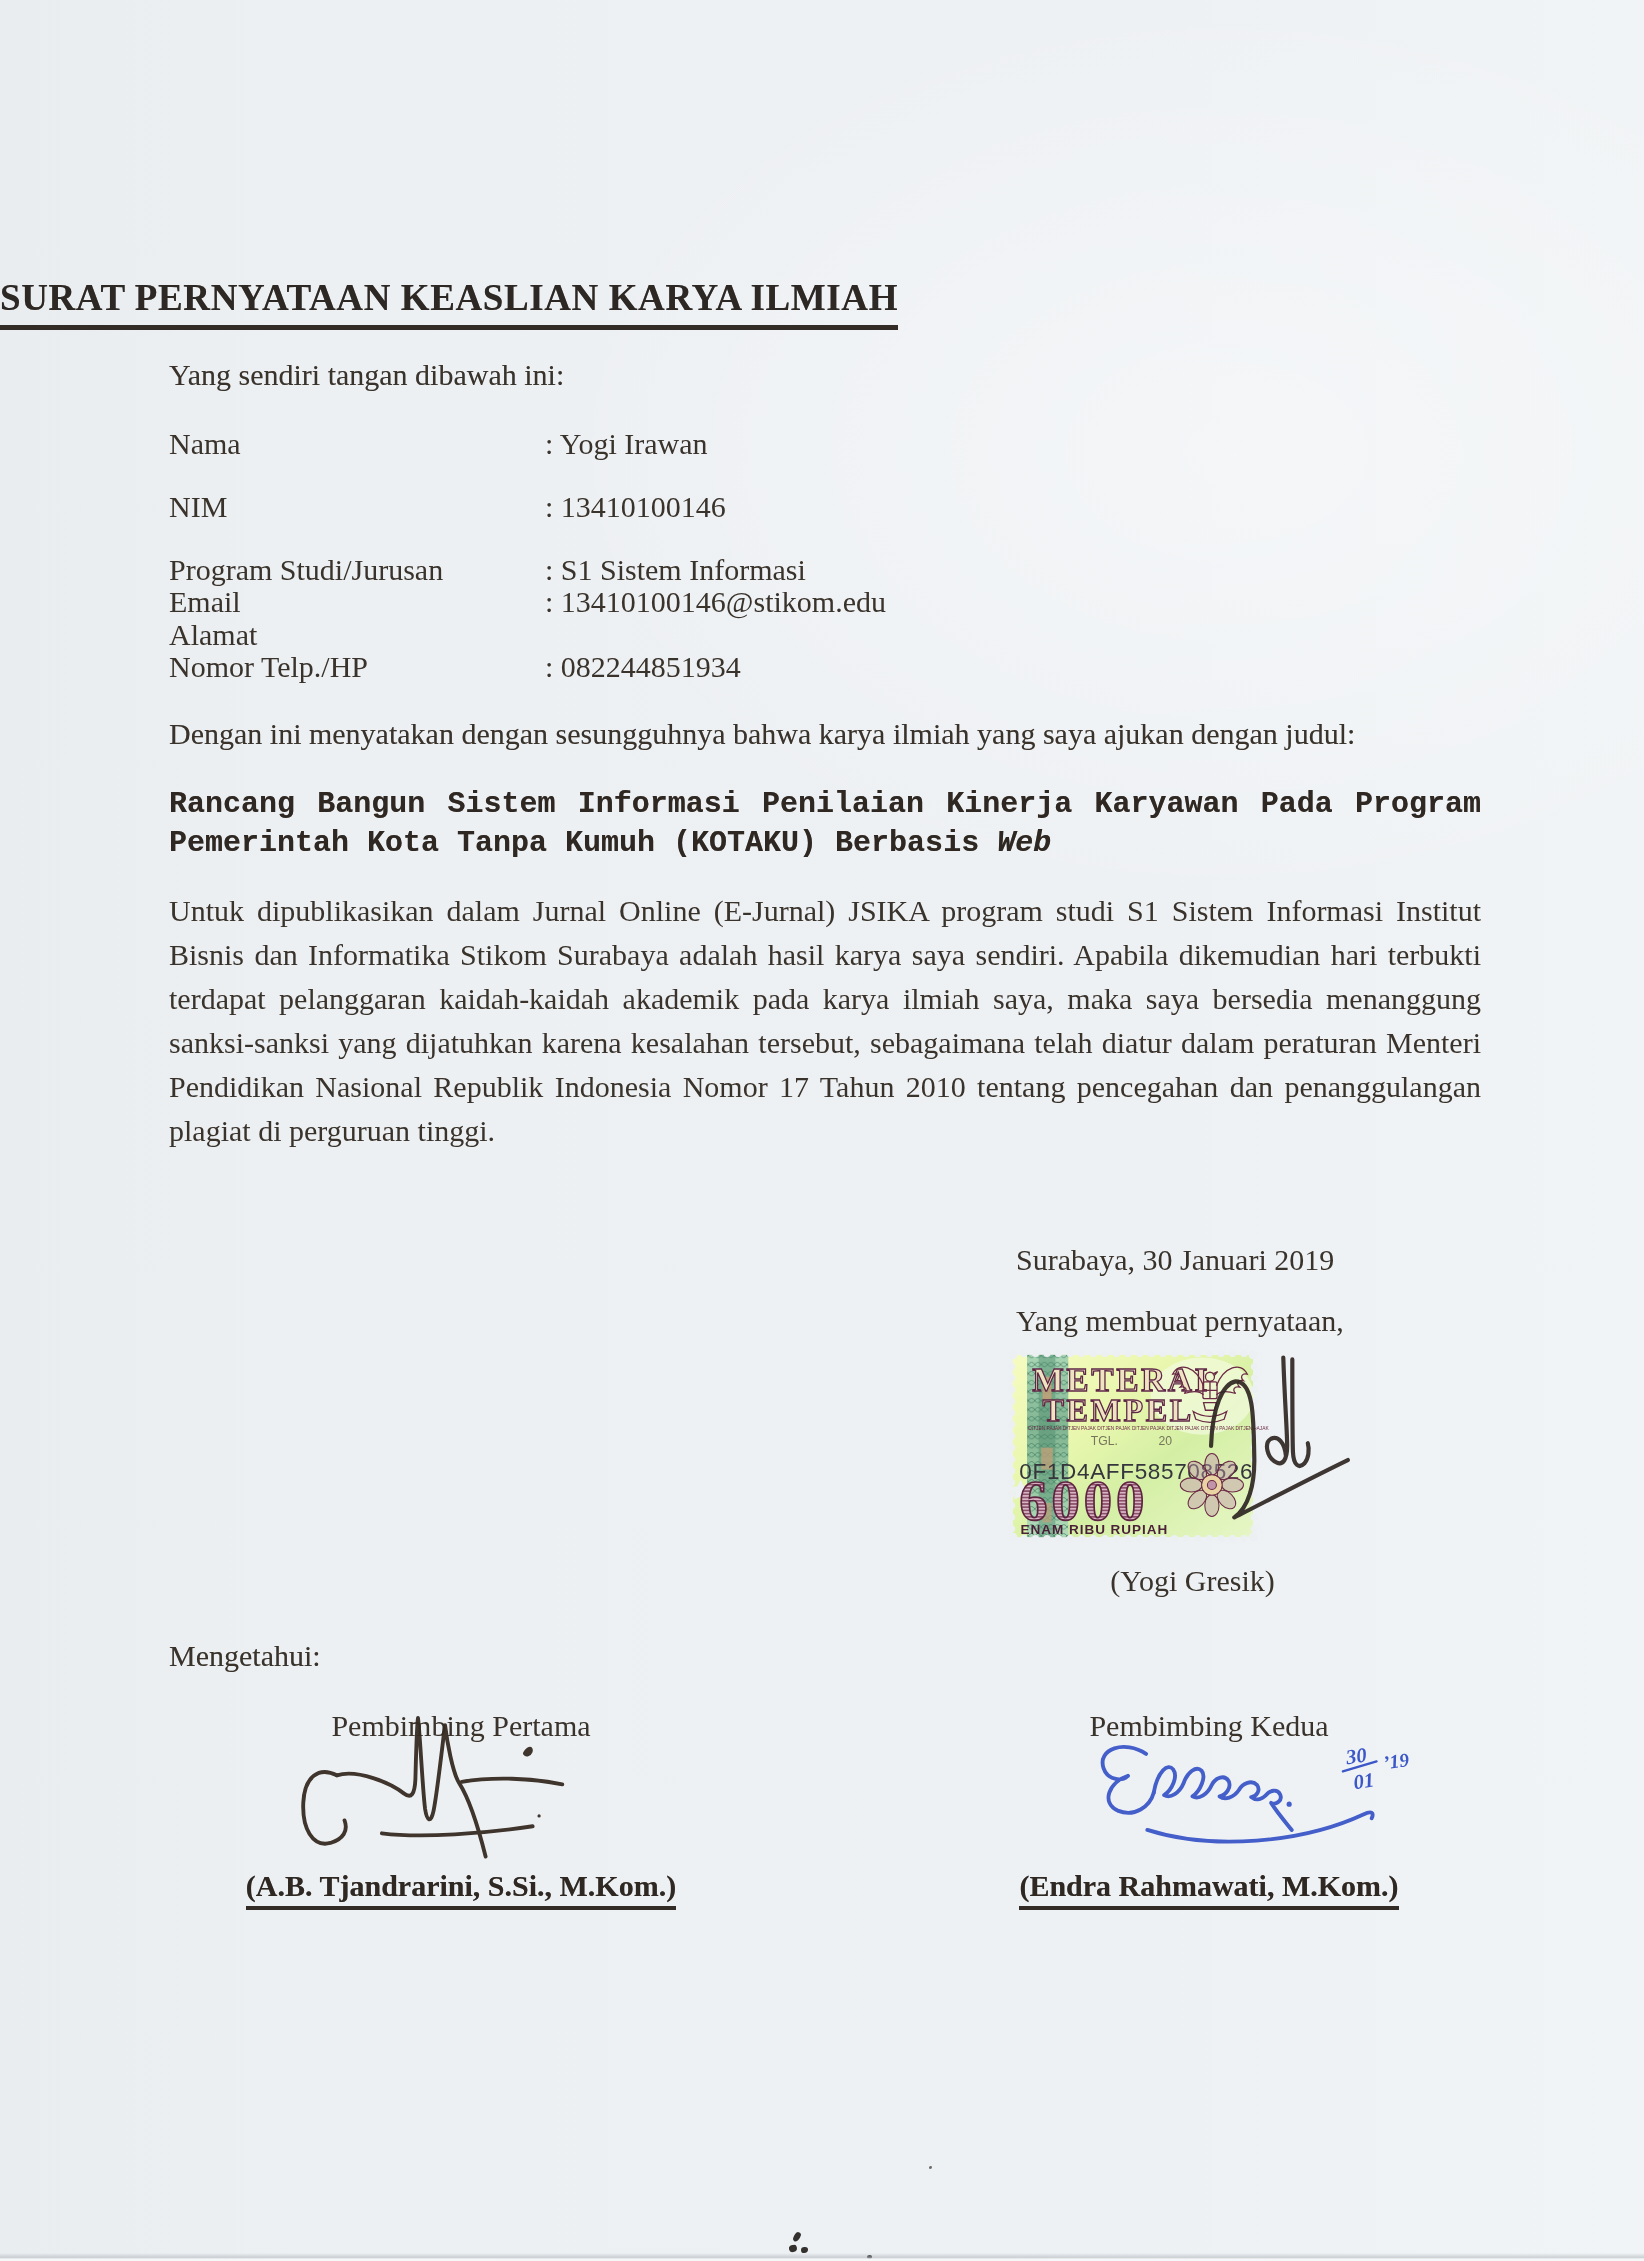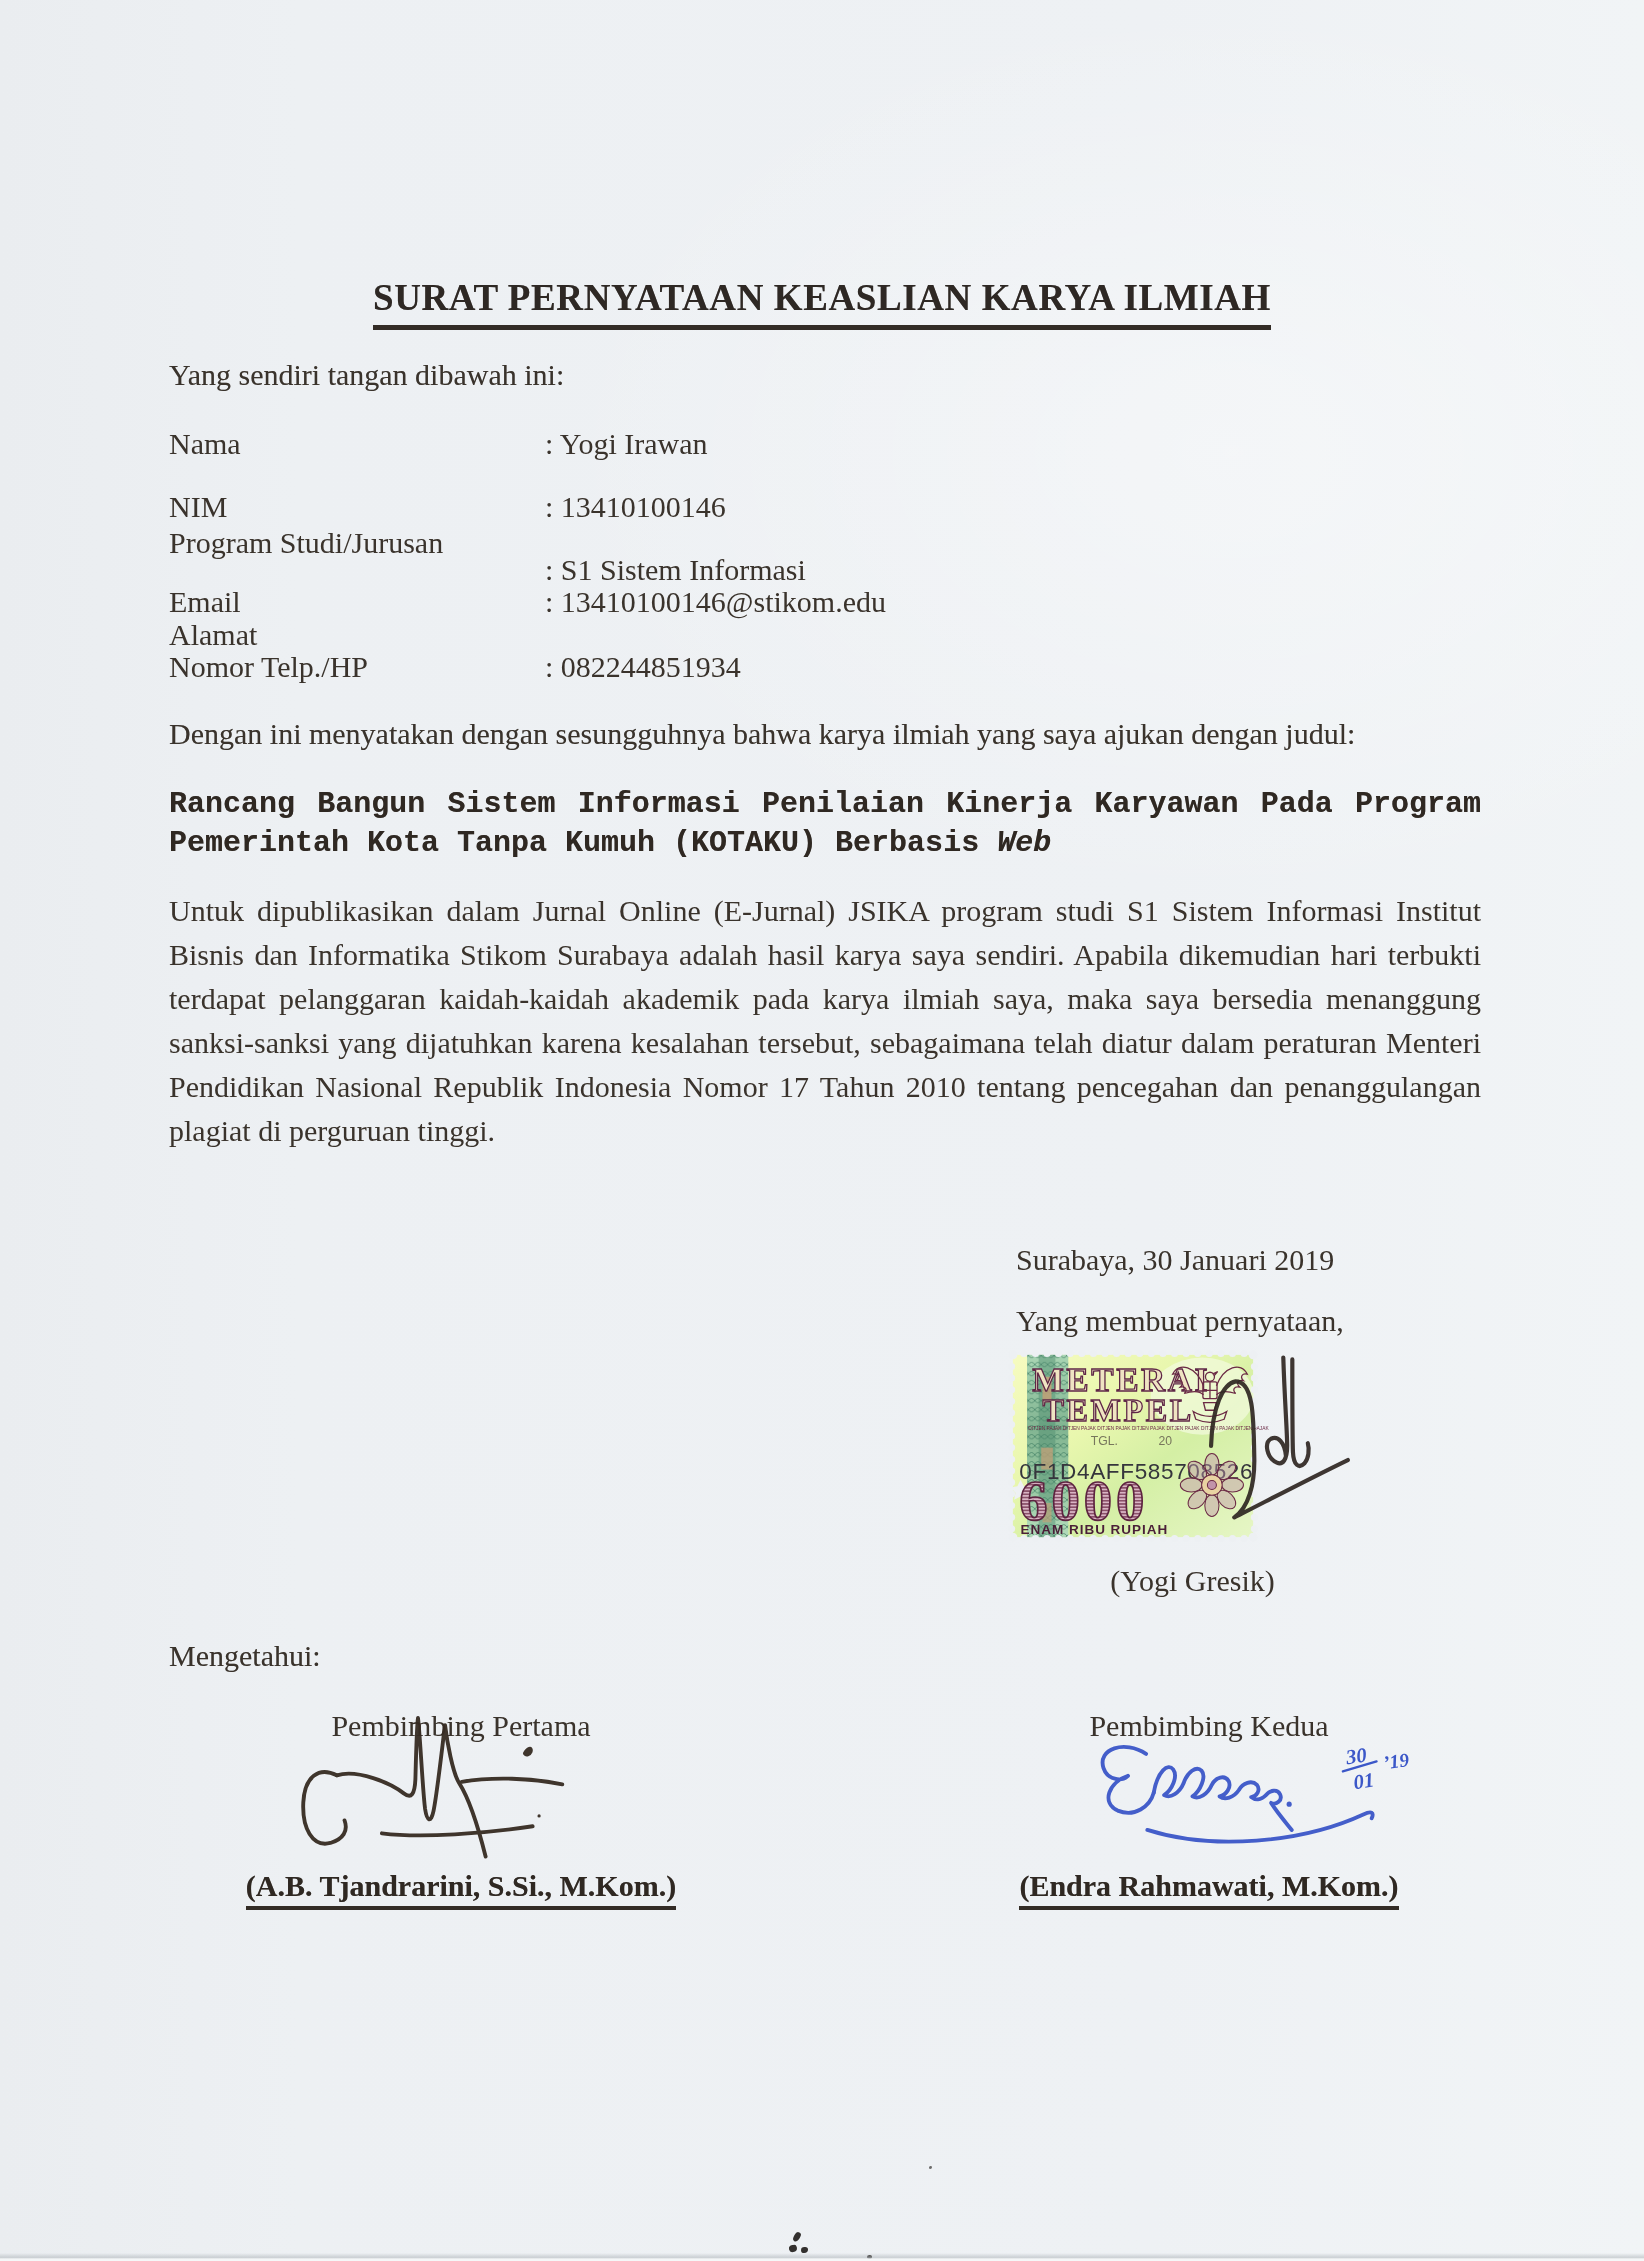--- a/index.html
+++ b/index.html
@@ -5,21 +5,21 @@
   html,body{margin:0;padding:0;background:#c9ccd0;}
   .page{
     position:relative;width:1644px;height:2261px;overflow:hidden;
     background:
       radial-gradient(ellipse 1161px 774px at 75% 20%, rgba(255,255,255,.35), rgba(255,255,255,0) 60%),
       linear-gradient(90deg, #eaedf0 0%, #edf0f3 18%, #eef1f4 70%, #f1f4f6 100%);
     font-family:"Liberation Serif","DejaVu Serif",serif;
     color:#3a332c;
   }
   .txt{position:absolute;white-space:pre;text-shadow:0 0 0.6px rgba(58,51,44,.35);}
-  .title-wrap{position:absolute;left:0;top:276px;width:1644px;text-align:center;}
+  .title-wrap{position:absolute;left:0;top:276px;width:1644px;text-align:left;}
   .title{display:inline-block;font-size:37px;font-weight:bold;letter-spacing:0.6px;color:#2e2824;
          border-bottom:5.2px solid #332c26;padding-bottom:6.4px;text-shadow:0 0 0.6px rgba(46,40,36,.5);}
   .body-size{font-size:30px;}
   .para{position:absolute;left:169px;width:1312px;text-align:justify;font-size:30px;line-height:44px;}
   .para-judul{font-weight:bold;line-height:39px;color:#2f2822;text-shadow:0 0 0.6px rgba(47,40,34,.5);font-family:Liberation Mono, monospace;}
   .id-label{position:absolute;left:169px;font-size:30px;}
   .id-value{position:absolute;left:545px;font-size:30px;}
   .right-col{position:absolute;left:1016px;font-size:30px;}
   .center-box{position:absolute;text-align:center;font-size:30px;}
   .sup-name{font-weight:bold;color:#2f2822;text-shadow:0 0 0.6px rgba(47,40,34,.5);}
@@ -39,21 +39,21 @@
   </div>
 
   <div class="txt body-size" style="left:169px;top:358px;">Yang sendiri tangan dibawah ini:</div>
 
   <div class="id-label" style="top:427px;">Nama</div>
   <div class="id-value" style="top:427px;">: Yogi Irawan</div>
 
   <div class="id-label" style="top:490px;">NIM</div>
   <div class="id-value" style="top:490px;">: 13410100146</div>
 
-  <div class="id-label" style="top:526px;font-family:Liberation Serif, serif;">Program Studi/Jurusan</div>
+  <div class="id-label" style="top:553px;font-family:Liberation Serif, serif;">Program Studi/Jurusan</div>
   <div class="id-value" style="top:553px;">: S1 Sistem Informasi</div>
 
   <div class="id-label" style="top:585px;">Email</div>
   <div class="id-value" style="top:585px;">: 13410100146@stikom.edu</div>
 
   <div class="id-label" style="top:618px;">Alamat</div>
 
   <div class="id-label" style="top:650px;">Nomor Telp./HP</div>
   <div class="id-value" style="top:650px;">: 082244851934</div>
 

